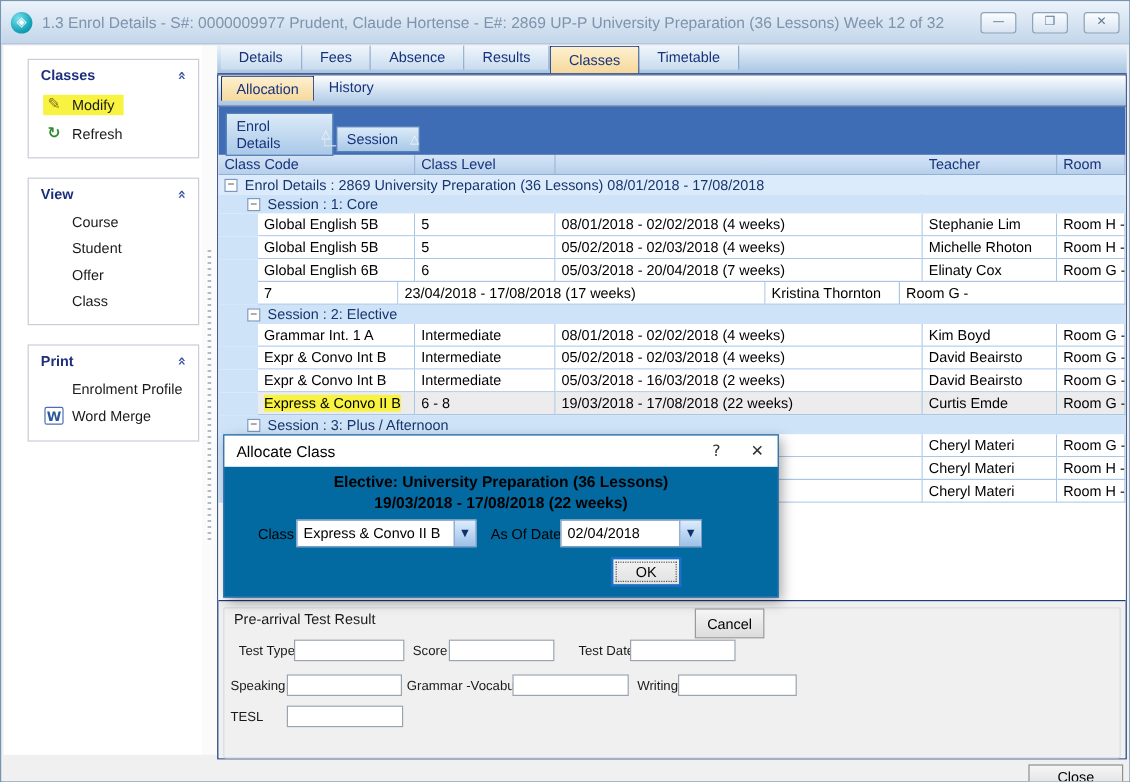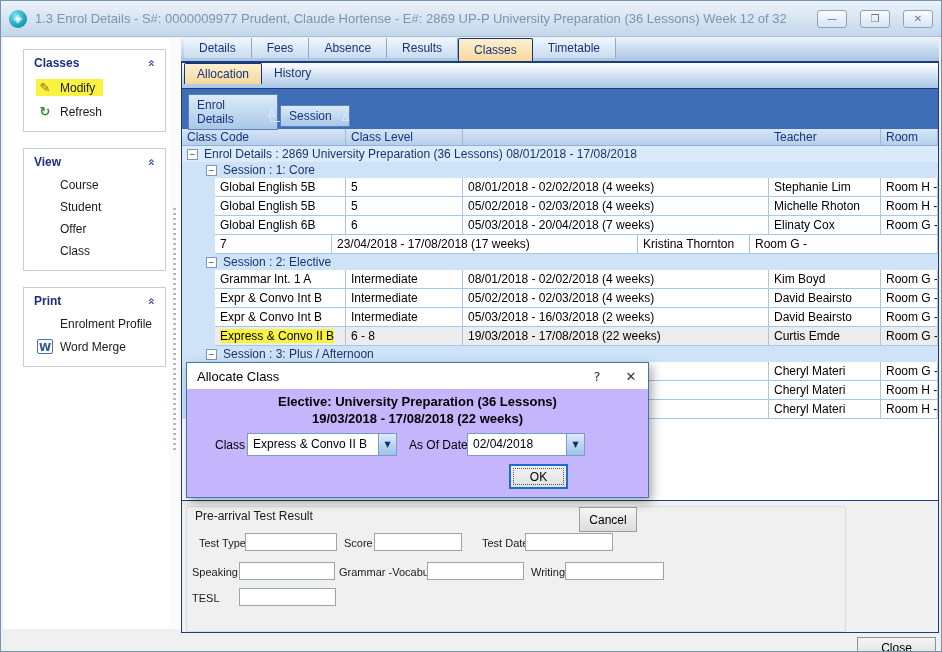--- a/index.html
+++ b/index.html
@@ -64,31 +64,31 @@
   .grow2{background:#cfe3f8;padding-left:24px;}
   .exp{width:11px;height:11px;flex:0 0 auto;border:1px solid #7a99c0;background:#fff;color:#444;font-size:10px;line-height:9px;text-align:center;cursor:default;}
   .crow{display:flex;height:19px;flex:0 0 auto;cursor:default;}
   .crow .ind{width:33px;background:#cfe3f8;flex:0 0 auto;}
   .cell{padding:2px 5px;border-right:1px solid #aac6e6;border-bottom:1px solid #aac6e6;white-space:nowrap;overflow:hidden;background:#fff;}
   .c-code{width:131px;}.c-level{width:117px;}.c-dur{width:306px;}.c-teach{width:112px;}.c-room{flex:1;}
   .crow.selected .cell{background:#ececec;}
   .gridfill{flex:1;background:#fff;}
 
   
-  .prearrival{position:absolute;left:4px;top:443px;width:660px;height:126px;background:#f0f0f0;border:1px solid #d7dde5;border-radius:2px;}
+  .prearrival{position:absolute;left:4px;top:443px;width:748px;height:126px;background:#f0f0f0;border:1px solid #d7dde5;border-radius:2px;}
   .pa-title{position:absolute;left:8px;top:2px;color:#1a1a1a;}
   .pa-label{position:absolute;font-size:11px;color:#1a1a1a;white-space:nowrap;}
   .pa-input{position:absolute;height:18px;border:1px solid #9aa4b0;background:#fff;font:inherit;padding:1px 3px;}
 
   
   .bottombar{position:absolute;left:1px;top:632px;width:940px;height:20px;background:#f0f0f0;}
   .close-btn{position:absolute;right:6px;top:4px;width:79px;height:21px;border:1px solid #8f8f8f;background:linear-gradient(#f5f5f5,#dfdfdf);font:inherit;cursor:default;}
 
   
-  .dialog{position:absolute;left:185px;top:361px;width:463px;height:136px;background:#c4b5fd;border:1px solid #3e76b2;box-shadow:3px 4px 10px rgba(0,0,0,.35);z-index:10;}
+  .dialog{position:absolute;left:185px;top:361px;width:463px;height:136px;background:#0369a1;border:1px solid #3e76b2;box-shadow:3px 4px 10px rgba(0,0,0,.35);z-index:10;}
   .dlg-titlebar{height:26px;background:#fff;display:flex;align-items:center;padding-left:10px;font-size:13px;}
   .dlg-title{flex:1;}
   .dlg-help,.dlg-close{width:34px;height:26px;display:flex;align-items:center;justify-content:center;color:#333;font-size:13px;font-family:"DejaVu Sans",sans-serif;cursor:default;}
   .dlg-head{ text-align:center;font-weight:bold;font-size:13px;color:#000;}
   .dlg-head1{margin-top:5px;}
   .dlg-head2{margin-top:2px;}
   .dlg-label{position:absolute;font-size:12px;color:#000;}
   .combo{position:absolute;height:23px;border:1px solid #7a9cc4;background:#fff;display:flex;align-items:stretch;}
   .combo-value{flex:1;padding:3px 5px;white-space:nowrap;overflow:hidden;}
   .combo-arrow{width:18px;border-left:1px solid #7a9cc4;background:linear-gradient(#dcecfc,#9dc1e8);display:flex;align-items:center;justify-content:center;color:#10306c;font-size:8px;font-family:"DejaVu Sans",sans-serif;cursor:default;}

